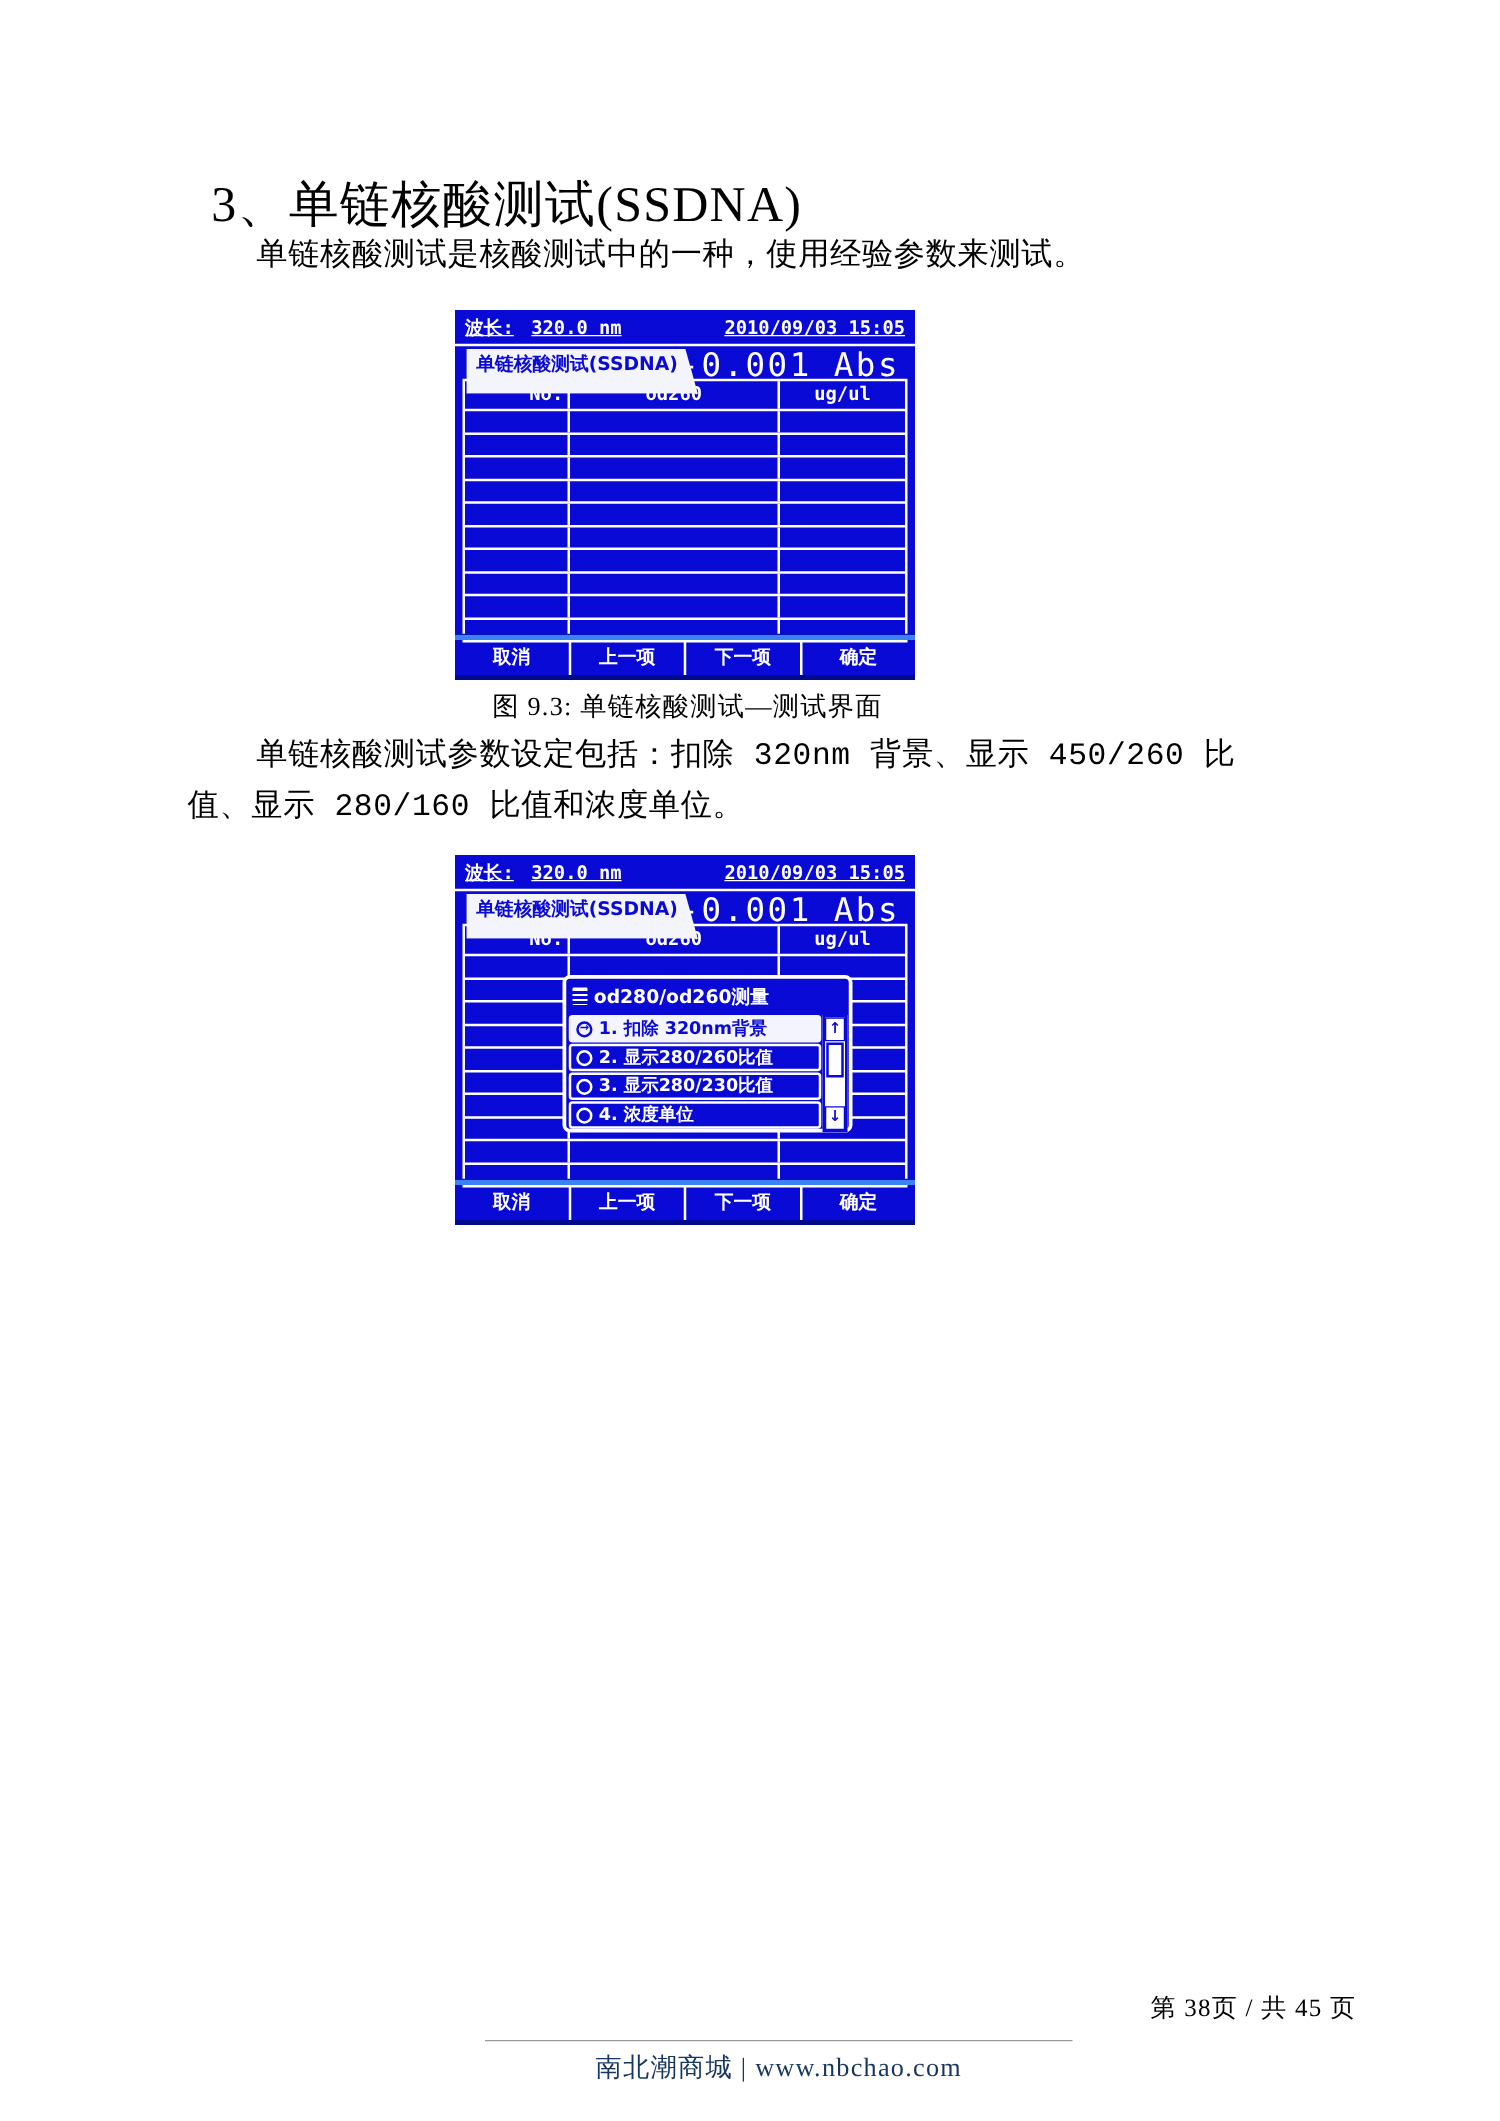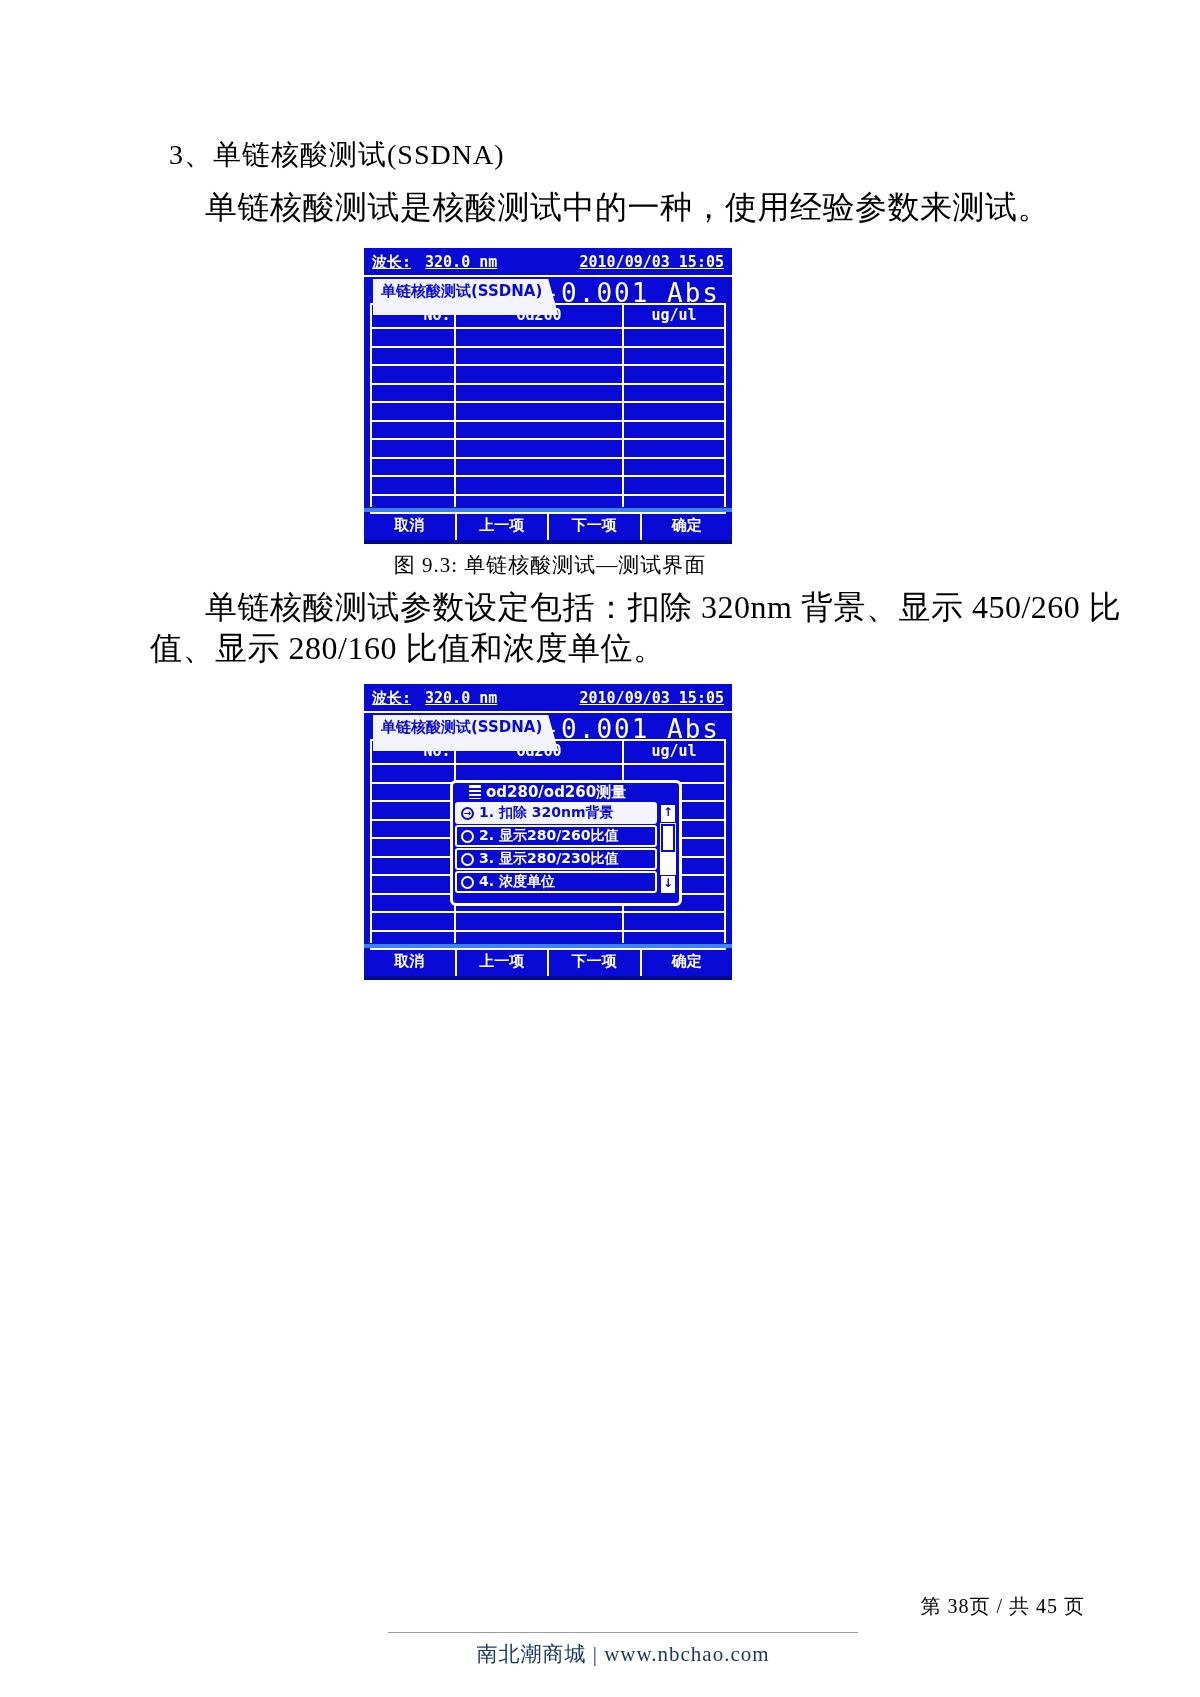--- a/index.html
+++ b/index.html
@@ -1,21 +1,21 @@
 <!DOCTYPE html>
 <html><head>
 <meta charset="utf-8">
 <style>
   html,body{margin:0;padding:0;background:#888;}
   .page{position:relative;width:1200px;height:1697px;background:#ffffff;margin:0 auto;overflow:hidden;
         font-family:"Liberation Serif","DejaVu Serif",serif;color:#000;}
 
   
-  .heading{position:absolute;left:169px;top:136px;font-size:28px;font-weight:normal;letter-spacing:1px;}
-  .para{position:absolute;font-size:32px;letter-spacing:0.5px;white-space:nowrap;}
+  .heading{position:absolute;left:169px;top:136px;font-size:40px;font-weight:normal;letter-spacing:1px;}
+  .para{position:absolute;font-size:25px;letter-spacing:0.5px;white-space:nowrap;font-family:Liberation Mono, monospace;}
   .p1{left:205px;top:186px;}
   .p2a{left:205px;top:586px;}
   .p2b{left:150px;top:627px;}
   .caption{position:absolute;left:305px;width:490px;text-align:center;font-size:21px;letter-spacing:1px;}
   .cap1{top:551px;}
   .cap2{top:986px;}
 
   
   .screen{position:absolute;left:364px;width:368px;height:292px;background:#0a0ad6;
           border-bottom:4px solid #000a8c;box-sizing:content-box;
@@ -43,21 +43,21 @@
   .trow:last-child{border-bottom:none;}
   .gap{position:absolute;left:0;right:0;bottom:30px;height:3px;background:#0515b4;}
   .btnbar{position:absolute;left:0;right:0;bottom:0;height:28px;border-top:4px solid #3b82f6;display:flex;}
   .sbtn{flex:1;border-left:2px solid #fff;text-align:center;line-height:26px;
         font-weight:bold;font-size:15px;cursor:pointer;}
   .sbtn:first-child{border-left:none;}
 
   
   .dialog{position:absolute;left:86px;top:96px;width:232px;height:126px;background:#0a0ad6;
           border:3px solid #fff;border-radius:6px;box-sizing:border-box;z-index:5;}
-  .dtitle{display:flex;align-items:center;height:18px;padding-left:16px;font-weight:bold;font-size:15px;color:#fff;}
+  .dtitle{display:flex;align-items:center;height:28px;padding-left:5px;font-weight:bold;font-size:15px;color:#fff;}
   .doc-icon{display:inline-block;width:12px;height:14px;margin-right:5px;border-radius:1px;
             background:linear-gradient(to bottom,#fff 0 3px,#0a0ad6 3px 5px,#fff 5px 7px,
                        #0a0ad6 7px 9px,#fff 9px 11px,#0a0ad6 11px 13px,#fff 13px);}
   .dbody{display:flex;height:96px;}
   .ditems{flex:1;display:flex;flex-direction:column;}
   .ditem{display:flex;align-items:center;height:22px;margin:1px 1px 0 2px;border:2px solid #fff;
          border-radius:3px;color:#fff;font-weight:bold;font-size:14px;box-sizing:border-box;
          padding-left:4px;white-space:nowrap;cursor:pointer;}
   .ditem.selected{background:#f4f4fc;color:#0a0ad6;border-color:#f4f4fc;}
   .radio{flex:0 0 13px;width:13px;height:13px;border:2px solid #fff;border-radius:50%;margin-right:5px;

